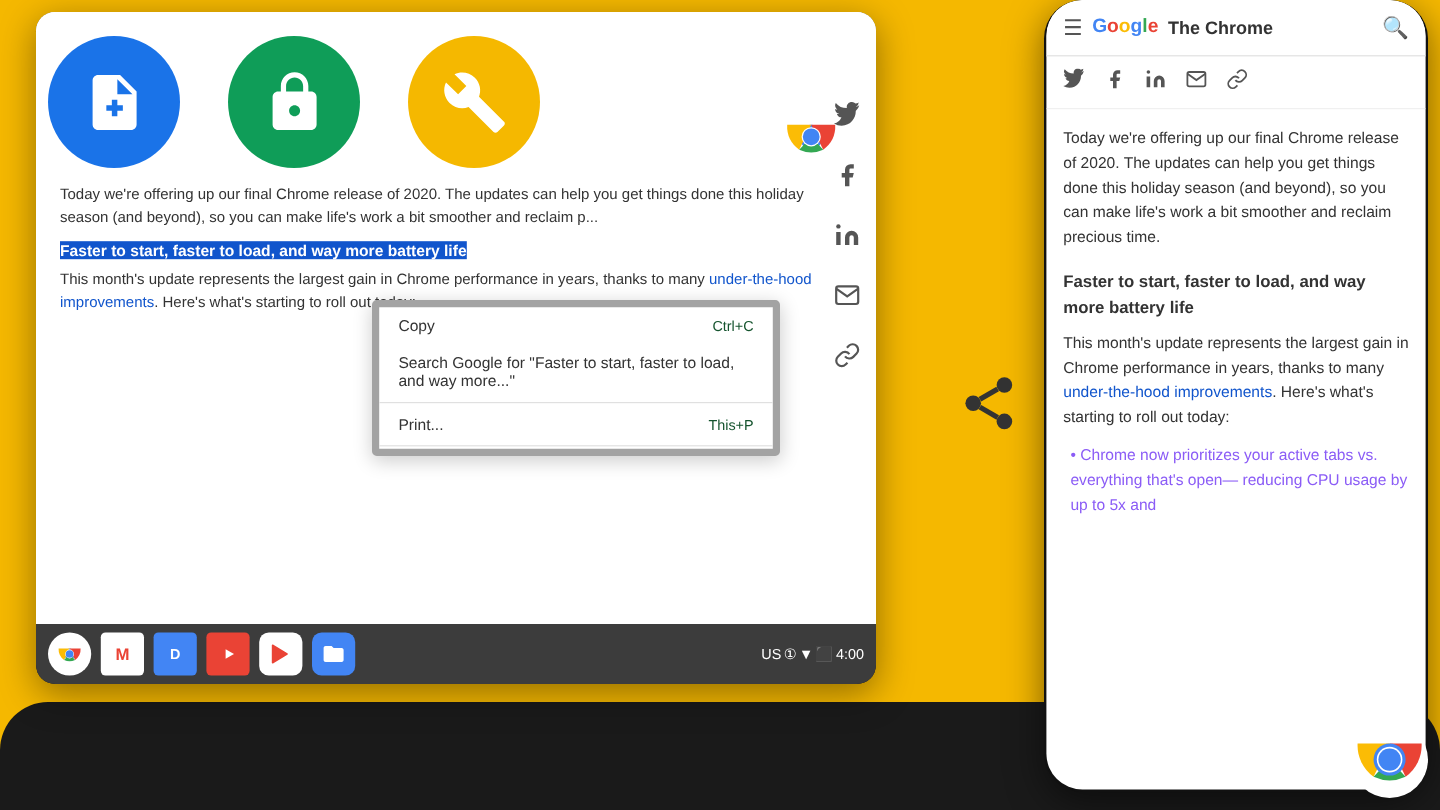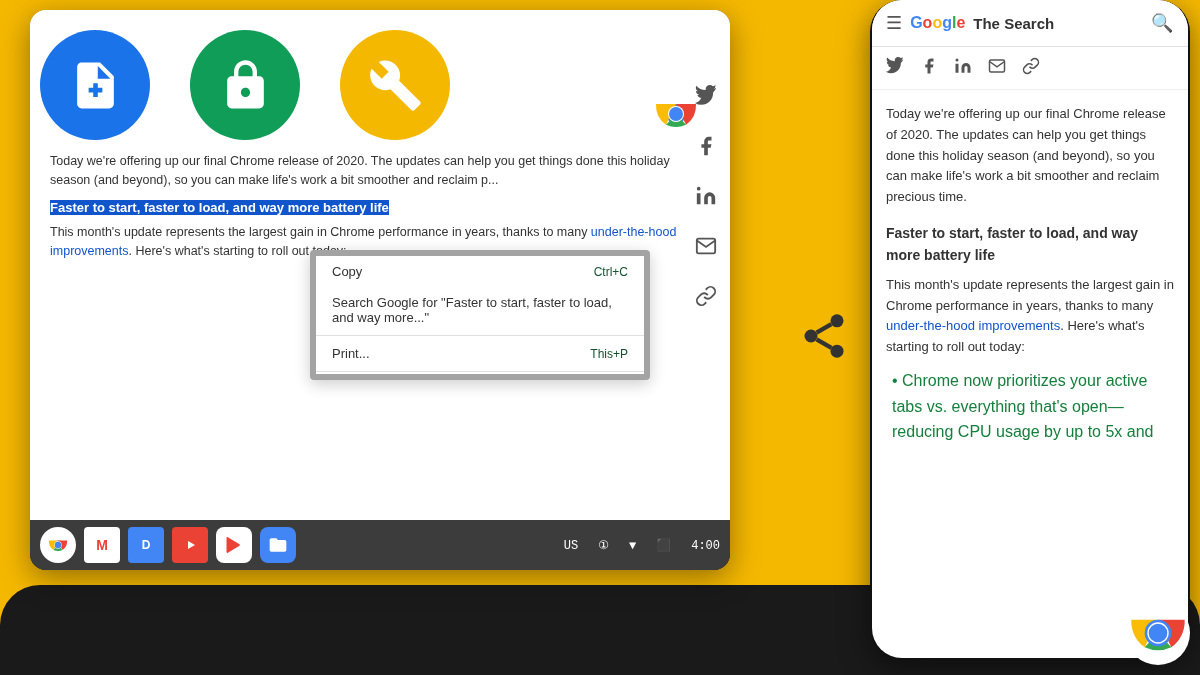--- a/index.html
+++ b/index.html
@@ -189,22 +189,21 @@
       font-size: 18px;
       flex-shrink: 0;
     }
 
     .taskbar-status {
       margin-left: auto;
       color: #fff;
       font-size: 12px;
       display: flex;
       align-items: flex-end;
-      gap: 20px;
-      font-family: Liberation Mono, monospace;
+      gap: 2px;
     }
 
     
     .device-right {
       position: absolute;
       right: 10px;
       top: 0px;
       width: 320px;
       height: 660px;
       background: #111;
@@ -305,22 +304,22 @@
       line-height: 1.6;
       margin-bottom: 10px;
     }
 
     .phone-link {
       color: #1155cc;
       text-decoration: none;
     }
 
     .phone-bullet {
-      font-size: 16px;
-      color: #15803d;
+      font-size: 13px;
+      color: #8b5cf6;
       line-height: 1.6;
       padding-left: 6px;
     }
 
     
     .share-large {
       position: absolute;
       right: 350px;
       top: 310px;
     }
@@ -491,21 +490,21 @@
 </div>
 
 <div class="device-right">
   <div class="phone-screen">
 
     <div class="phone-header">
       <span class="hamburger-icon">☰</span>
       <span class="google-logo-phone">
         <span class="g-blue">G</span><span class="g-red">o</span><span class="g-yellow">o</span><span class="g-blue">g</span><span class="g-green">l</span><span class="g-red">e</span>
       </span>
-      <span class="keyword-text">The Search</span>
+      <span class="keyword-text">The Chrome</span>
       <span class="search-icon-phone">🔍</span>
     </div>
 
     <div class="phone-social-row">
       <span class="phone-social-icon">
         <svg width="18" height="18" viewBox="0 0 24 24" fill="#555">
             <path d="M23 3a10.9 10.9 0 01-3.14 1.53A4.48 4.48 0 0022.43.36a9 9 0 01-2.88 1.1A4.52 4.52 0 0016.11 0c-2.5 0-4.52 2-4.52 4.5 0 .35.04.7.11 1.03A12.82 12.82 0 011.64.83a4.5 4.5 0 001.4 6.01 4.48 4.48 0 01-2.05-.57v.06c0 2.18 1.55 4 3.62 4.41a4.52 4.52 0 01-2.04.08c.57 1.8 2.24 3.1 4.21 3.13A9.05 9.05 0 010 19.54a12.77 12.77 0 006.92 2.03c8.3 0 12.85-6.88 12.85-12.85 0-.2 0-.39-.01-.58A9.17 9.17 0 0023 3z"></path>
           </svg>
       </span>
       <span class="phone-social-icon">

